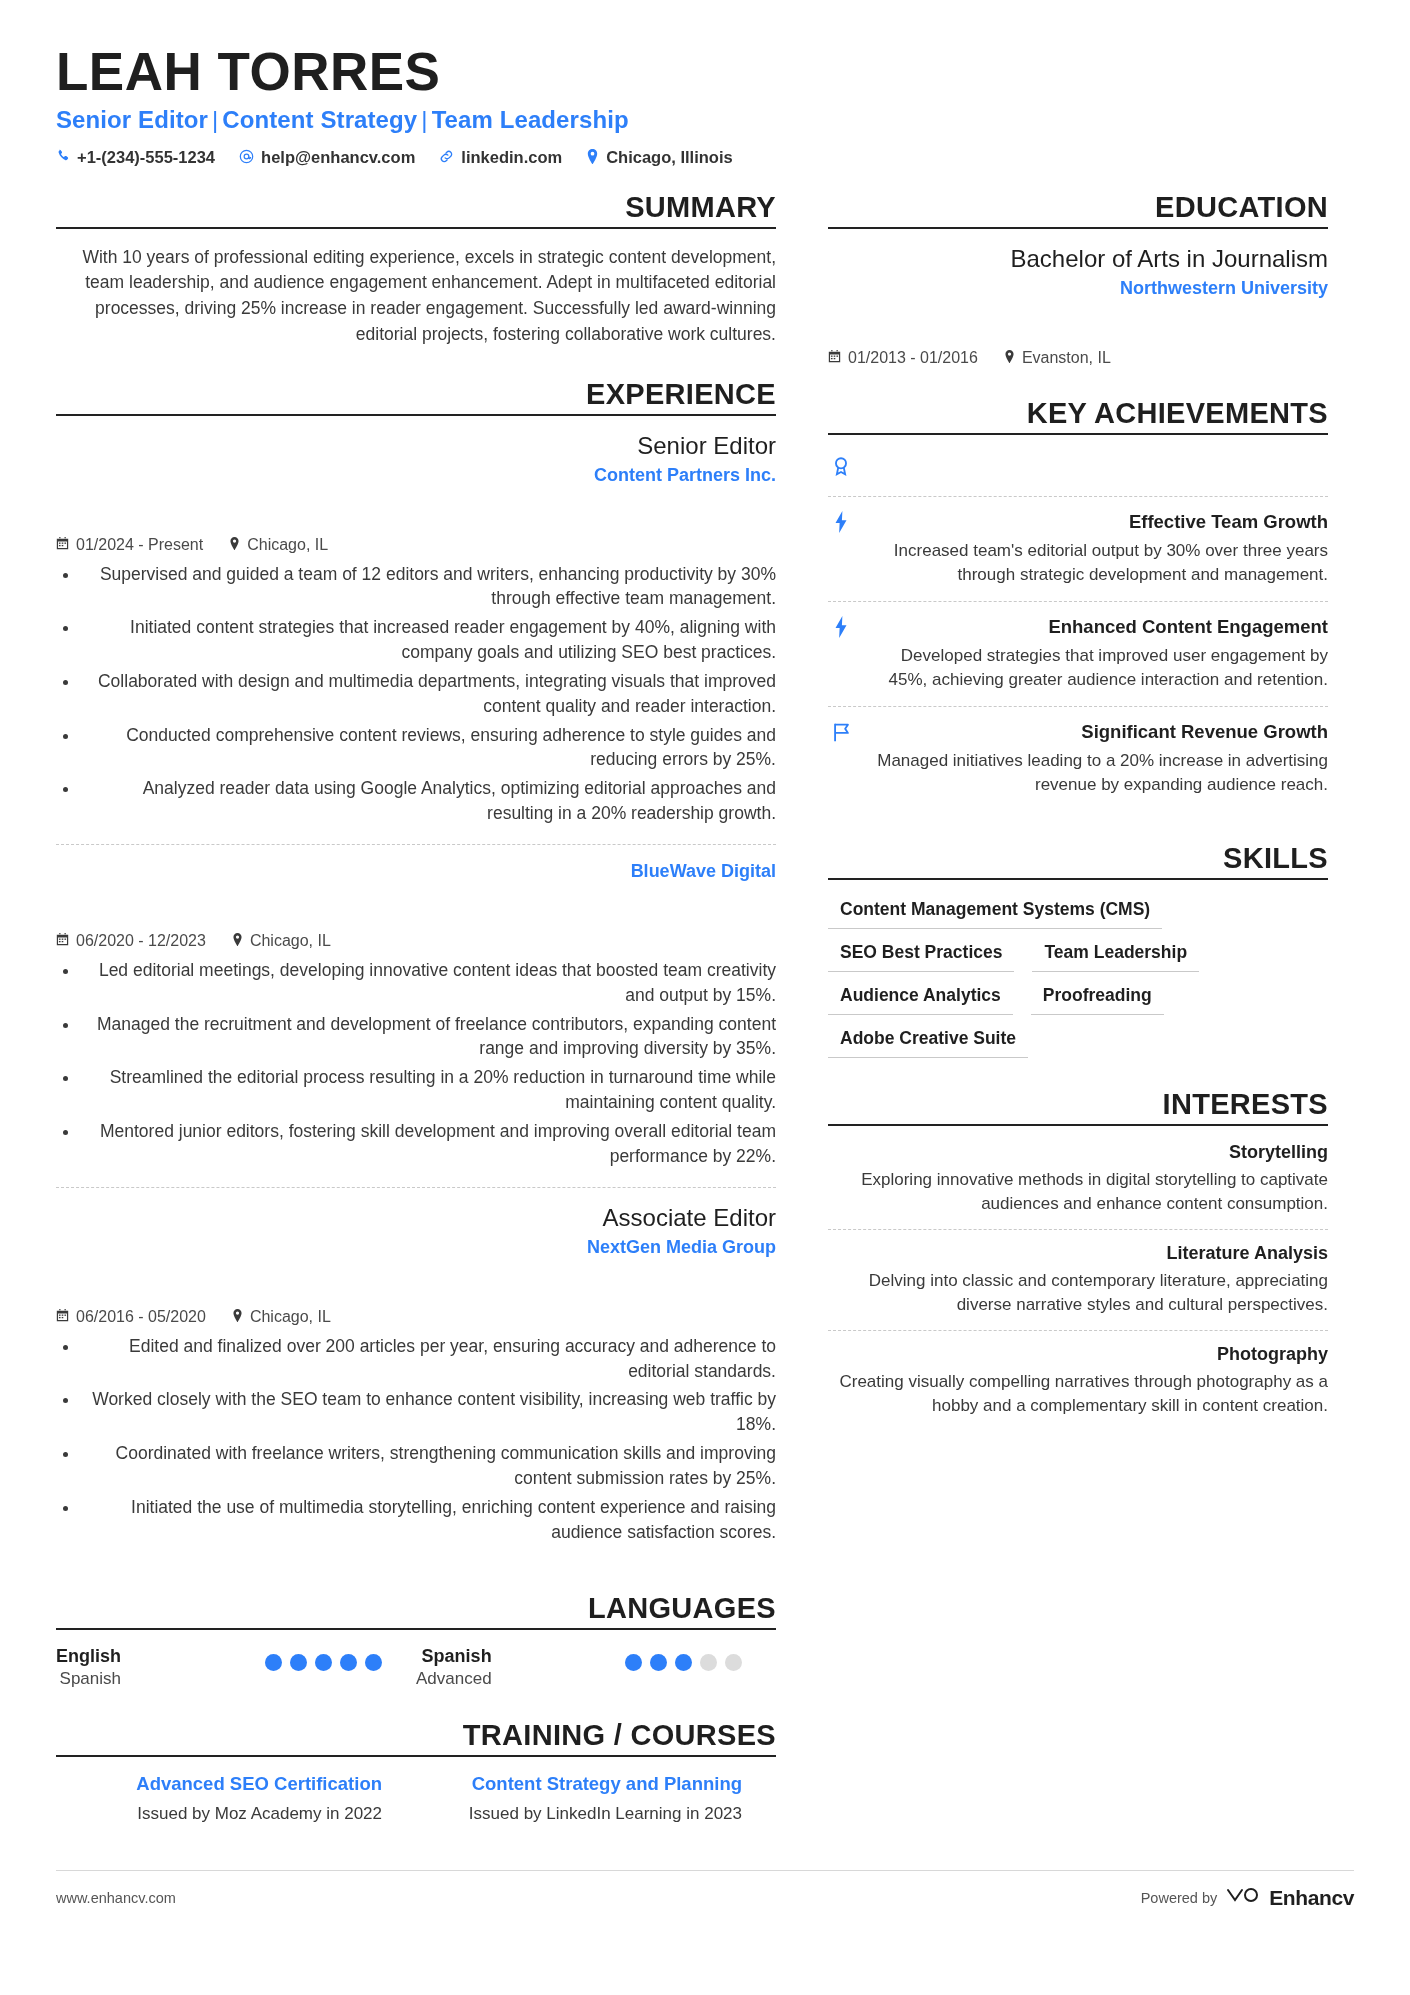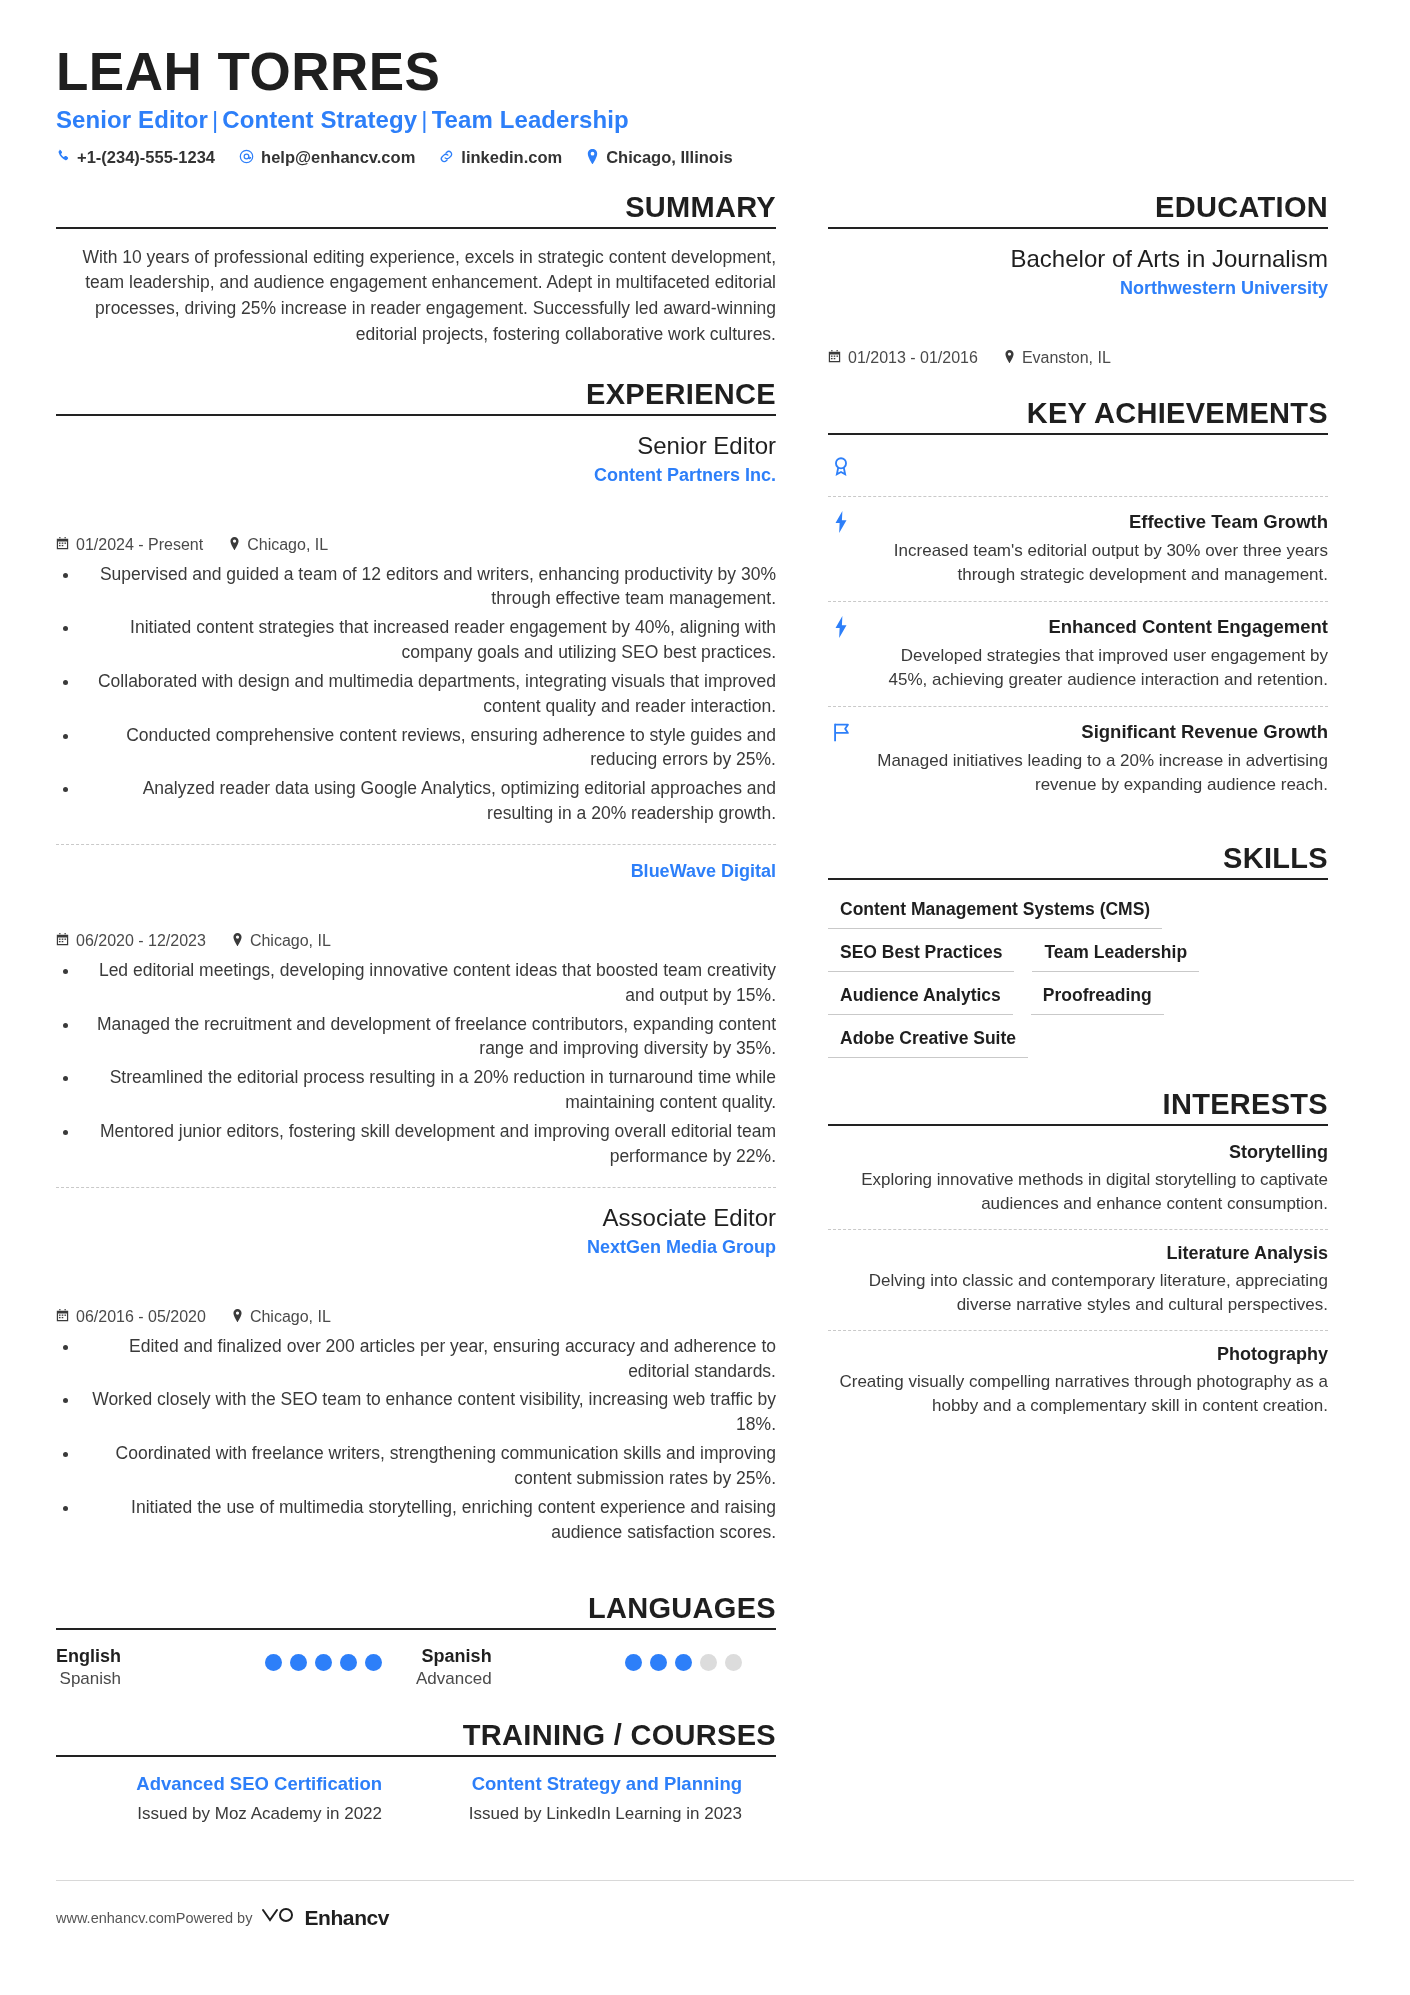--- a/index.html
+++ b/index.html
@@ -136,25 +136,26 @@
   }
 
   
   .interest { padding-bottom: 13px; }
   .interest + .interest { border-top: 1px dashed #c9c9c9; padding-top: 13px; }
   .interest-title { font-size: 18px; font-weight: bold; color: #1f1f1f; margin-bottom: 5px; }
   .interest-desc { font-size: 17px; color: #3a3a3a; line-height: 1.42; }
 
   
   .footer {
-    margin-top: 24px;
+    margin-top: 14px;
     border-top: 1px solid #d8d8d8;
-    padding: 24px 0 18px 0;
+    padding: 14px 0 18px 0;
     display: flex;
     align-items: center;
+    justify-content: space-between;
     font-size: 14.5px;
     color: #555;
   }
   .brand { display: flex; align-items: center; gap: 9px; }
   .brand-mark { font-size: 19px; color: #222; letter-spacing: -1px; }
   .brand-name { font-size: 21px; font-weight: bold; color: #1f1f1f; letter-spacing: -0.4px; }
 </style>
 </head>
 <body>
 

